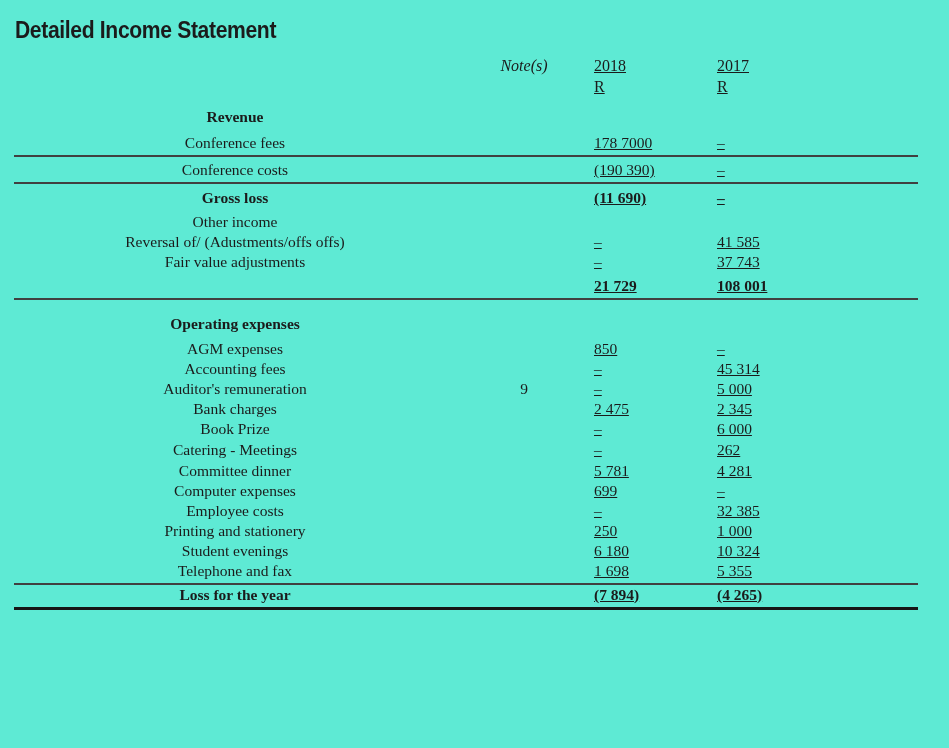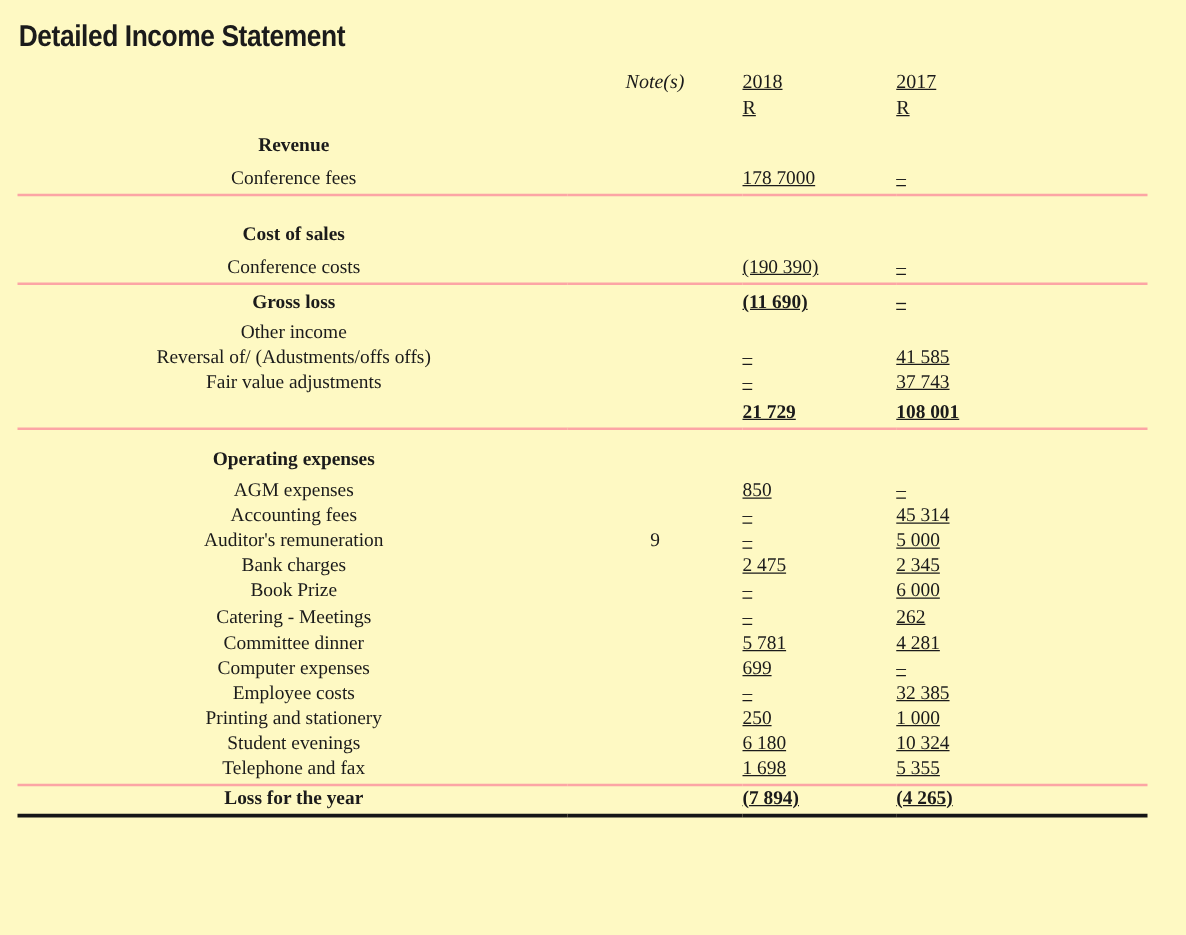--- a/index.html
+++ b/index.html
@@ -11,21 +11,21 @@
     width: 949px;
     height: 748px;
     overflow: hidden;
     font-family: "Liberation Serif", serif;
     color: #1b1b1b;
     -webkit-font-smoothing: antialiased;
   }
   .page {
     width: 949px;
     height: 748px;
-    background: #fef9c3;
+    background: #5eead4;
     position: relative;
   }
   .title {
     font-family: "Liberation Sans", sans-serif;
     font-weight: bold;
     font-size: 24px;
     margin: 0;
     padding: 16px 0 0 17px;
     white-space: nowrap;
     letter-spacing: -0.4px;
@@ -56,21 +56,21 @@
   .c-num   { text-align: left; text-decoration: underline; }
   .c-spacer{ }
   
   tr.hdr td { font-size: 16px; }
   .note-hdr { font-style: italic; }
   tr.hdr .year { padding-right: 19px; }
   tr.hdr .cur  { padding-right: 23px; }
   
   tr.section td, tr.b td, tr.total td { font-weight: bold; }
   
-  tr.rule-m td { border-bottom: 2px solid #fca5a5; margin-top: 20px; }
+  tr.rule-m td { border-bottom: 2px solid #404040; margin-top: 20px; }
   tr.rule-t td { border-bottom: 3px solid #161616; }
   
   tr.h20 { height: 20px; }
   tr.h21 { height: 21px; }
   tr.h22 { height: 22px; }
   tr.h24 { height: 24px; }
   tr.h25 { height: 25px; }
   tr.h27 { height: 27px; }
   tr.h31 { height: 31px; }
   tr.h37 { height: 37px; }
@@ -119,27 +119,20 @@
     </tr>
 
     <tr class="item h27 rule-m">
       <td class="c-label">Conference fees</td>
       <td class="c-note"></td>
       <td class="c-num">178 7000</td>
       <td class="c-num">–</td>
       <td class="c-spacer"></td>
     </tr>
 
-    <tr class="section h44">
-      <td class="c-label">Cost of sales</td>
-      <td class="c-note"></td>
-      <td class="c-num"></td>
-      <td class="c-num"></td>
-      <td class="c-spacer"></td>
-    </tr>
 
     <tr class="item h27 rule-m">
       <td class="c-label">Conference costs</td>
       <td class="c-note"></td>
       <td class="c-num">(190 390)</td>
       <td class="c-num">–</td>
       <td class="c-spacer"></td>
     </tr>
 
     <tr class="b h27">

